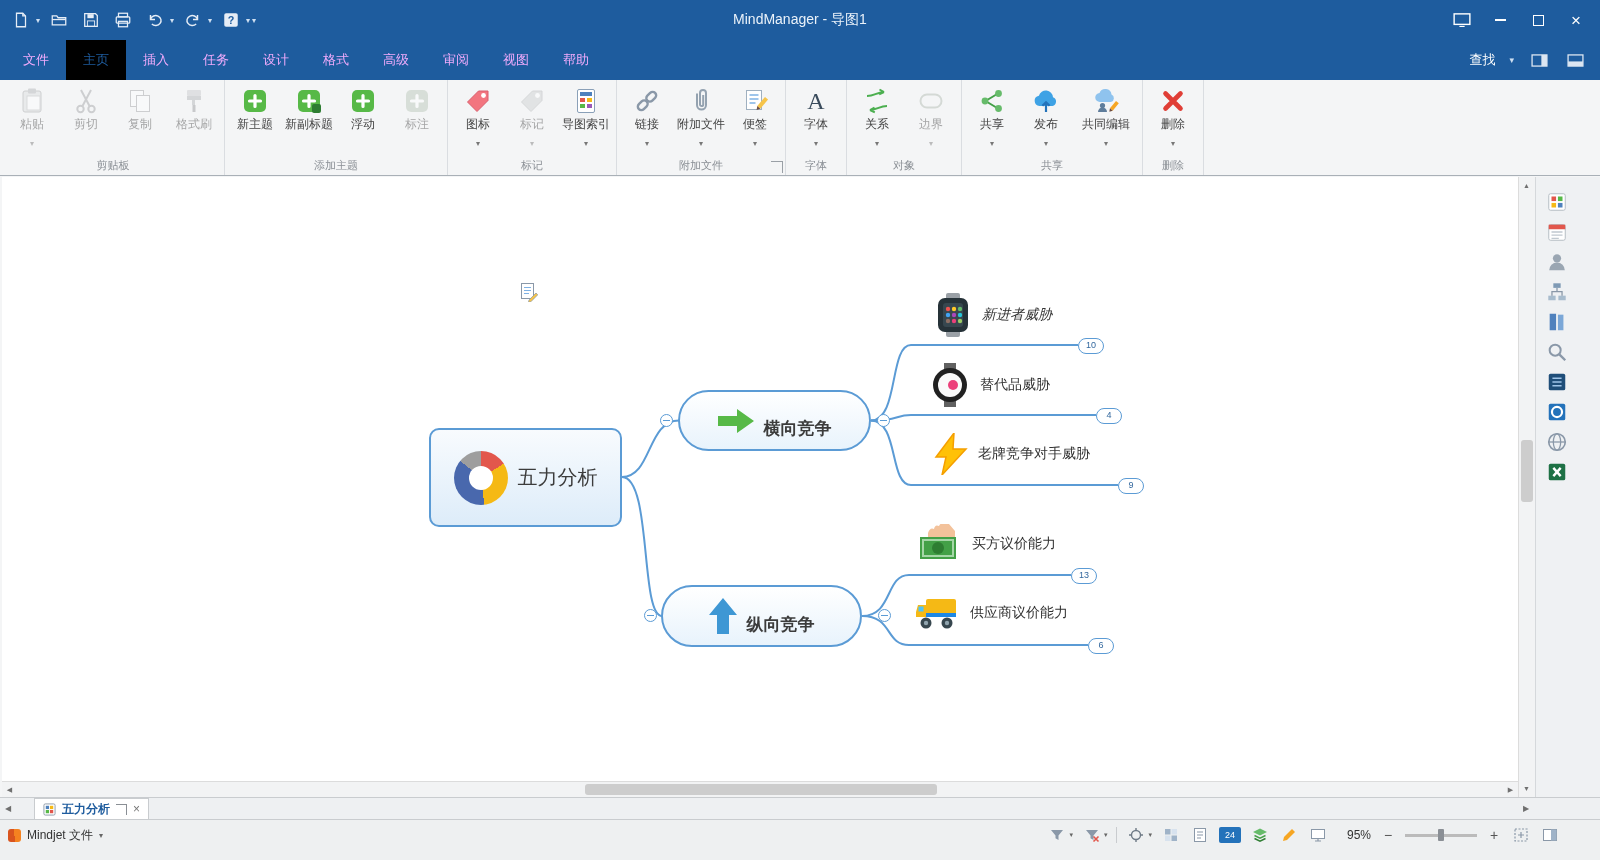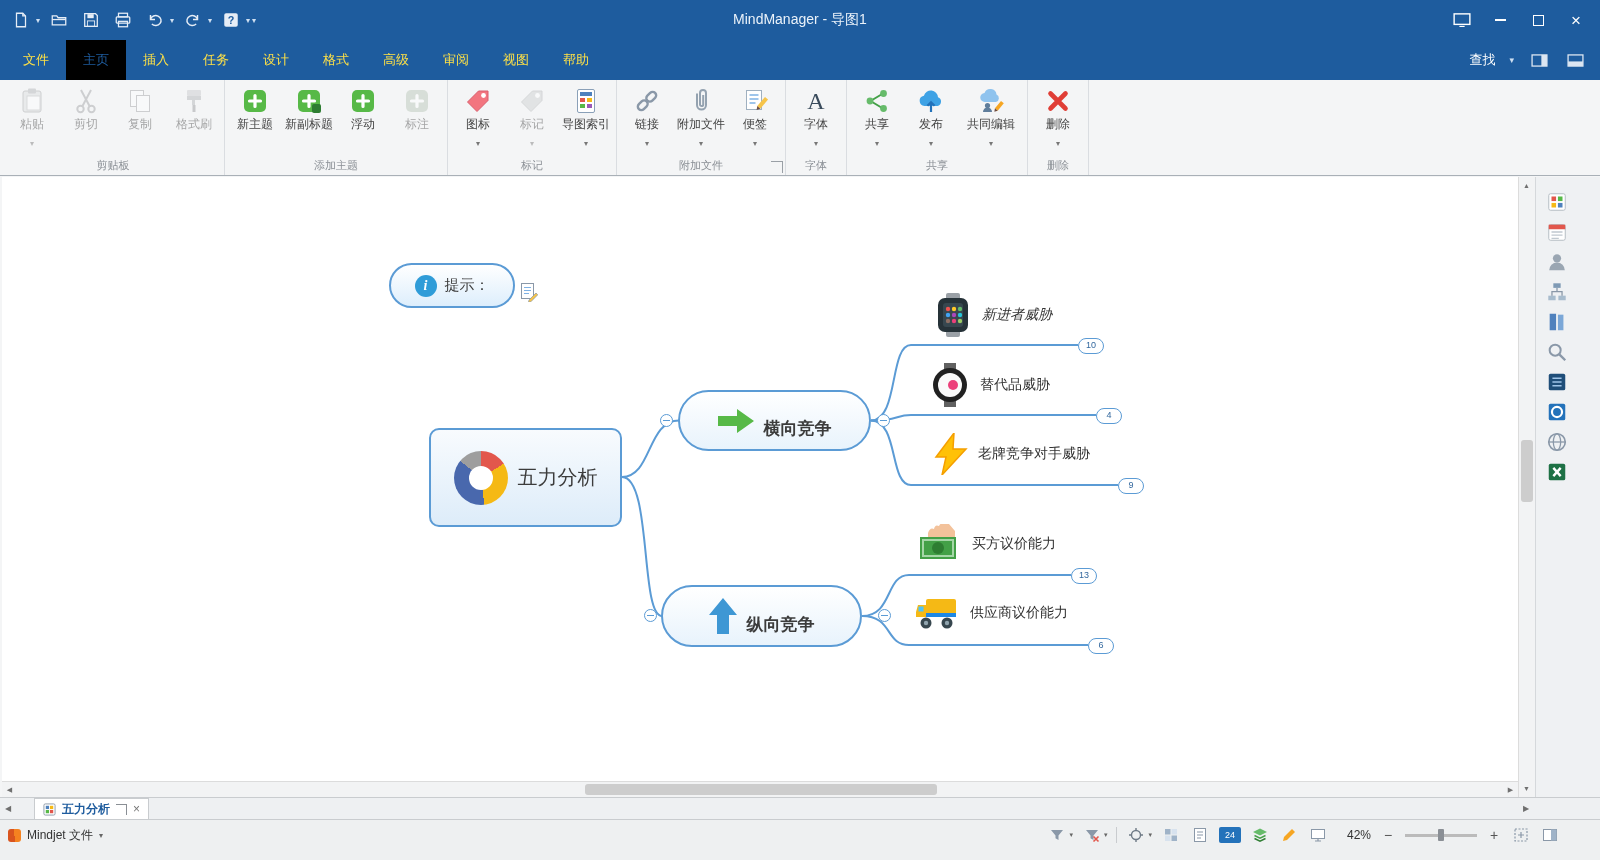--- a/index.html
+++ b/index.html
@@ -15,21 +15,21 @@
   .wincontrols{position:absolute;right:8px;top:0;height:40px;display:flex;align-items:center;gap:6px;}
   .wc{width:32px;height:28px;display:flex;align-items:center;justify-content:center;cursor:pointer;border-radius:2px;}
   .wc .bar{width:11px;height:0;border-bottom:2px solid #fff;}
   .wc .restore{width:9px;height:9px;border:1.5px solid #fff;position:relative;background:#1e5c9e;}
   .wc .restore:before{content:"";position:absolute;left:2px;top:-4px;width:9px;height:9px;border:1.5px solid #fff;z-index:-1;}
   .wc .x{color:#fff;font-size:17px;line-height:17px;}
 
   
   .menubar{position:absolute;left:0;top:40px;width:1600px;height:40px;background:#1e5c9e;display:flex;align-items:stretch;}
   .mtabs{display:flex;padding-left:6px;}
-  .mtab{padding:0 17px;line-height:40px;font-size:13px;color:#fde047;cursor:pointer;}
+  .mtab{padding:0 17px;line-height:40px;font-size:13px;color:#f0abfc;cursor:pointer;}
   .mtab.active{background:#000000;color:#1e5c9e;}
   .menu-right{margin-left:auto;display:flex;align-items:center;gap:14px;padding-right:14px;}
   .find-btn{color:#fff;font-size:13px;cursor:pointer;}
   .mr-icon{display:flex;align-items:center;justify-content:center;width:22px;height:22px;cursor:pointer;border-radius:2px;}
   .mr-caret{color:#cfe0f2;font-size:9px;}
 
   
   .ribbon{position:absolute;left:0;top:80px;width:1600px;height:96px;background:#f4f5f6;border-bottom:1px solid #a9b0b7;display:flex;align-items:stretch;padding-left:2px;box-sizing:border-box;}
   .rgroup{display:flex;flex-direction:column;border-right:1px solid #dadde1;padding:2px 3px 0 3px;position:relative;}
   .rbtns{display:flex;flex:1;align-items:flex-start;}
@@ -405,20 +405,43 @@
                 <text x="14" y="22" text-anchor="middle" font-size="24" font-family="Liberation Serif, serif" fill="#3a4b5c">A</text>
               </svg>
             </div>
           <div class="rlabel">字体</div>
           <div class="rcaret"></div>
         </div>
       </div>
       <div class="rgroup-label">字体</div>
     </div>
 
+    <div class="rgroup">
+      <div class="rbtns">
+        <div class="rbtn">
+          <div class="ricon">
+              <svg viewBox="0 0 28 28">
+                <path d="M4 9 C11 9 15 5 21 5 m0 0 l-4.5 -2.5 m4.5 2.5 l-4.8 2.3 M24 19 C17 19 13 23 7 23 m0 0 l4.5 -2.5 m-4.5 2.5 l4.8 2.3" stroke="#4caf50" stroke-width="2" fill="none"></path>
+              </svg>
+            </div>
+          <div class="rlabel">关系</div>
+          <div class="rcaret"></div>
+        </div>
+        <div class="rbtn disabled">
+          <div class="ricon">
+              <svg viewBox="0 0 28 28">
+                <rect x="3.5" y="7.5" width="21" height="13" rx="6.5" fill="none" stroke="#9fbf9f" stroke-width="2"></rect>
+              </svg>
+            </div>
+          <div class="rlabel">边界</div>
+          <div class="rcaret"></div>
+        </div>
+      </div>
+      <div class="rgroup-label">对象</div>
+    </div>
 
     <div class="rgroup">
       <div class="rbtns">
         <div class="rbtn">
           <div class="ricon">
               <svg viewBox="0 0 28 28">
                 <path d="M7.5 14 L20 6.5 M7.5 14 L20 21.5" stroke="#43a047" stroke-width="2"></path>
                 <circle cx="7" cy="14" r="3.4" fill="#66bb6a"></circle>
                 <circle cx="20.5" cy="6.5" r="3.4" fill="#66bb6a"></circle>
                 <circle cx="20.5" cy="21.5" r="3.4" fill="#66bb6a"></circle>
@@ -478,24 +501,20 @@
         <path d="M 620 300 C 650 300 645 243.5 677 243.5"></path>
         <path d="M 620 300 C 650 300 638 439 660 439"></path>
         <path d="M 869 243.5 C 897 243.5 887 168 909 168 H 1076"></path>
         <path d="M 869 243.5 C 897 243.5 893 238 909 238 H 1094"></path>
         <path d="M 869 243.5 C 897 243.5 887 308 909 308 H 1116"></path>
         <path d="M 860 439 C 891 439 883 398 907 398 H 1069"></path>
         <path d="M 860 439 C 891 439 883 468 907 468 H 1086"></path>
       </g>
     </svg>
 
-    <div class="topic float-topic">
-      <span class="ic-info"></span>
-      <span class="tlabel">提示：</span>
-    </div>
     <div class="note-float">
       <svg width="18" height="20" viewBox="0 0 18 20">
           <rect x="1.5" y="1.5" width="12" height="15" fill="#fff" stroke="#8a98a8"></rect>
           <path d="M4 5.5 h7 M4 8.5 h7 M4 11.5 h5" stroke="#7fb2e5" stroke-width="1.2"></path>
           <path d="M9 18 l7 -7 1.8 1.8 -7 7 -2.4 .6 z" fill="#f6c44a" stroke="#8a98a8" stroke-width=".7"></path>
         </svg>
     </div>
 
     <div class="topic central-topic">
       <span class="ic-donut"></span>
@@ -762,21 +781,21 @@
           <svg viewBox="0 0 16 16">
             <path d="M2 14 l1 -4 L11 2 l3 3 -8 8 z" fill="#f6a623"></path>
           </svg>
         </div>
       <div class="st-icon">
           <svg viewBox="0 0 16 16">
             <rect x="1.5" y="2.5" width="13" height="9" fill="#fff" stroke="#8a98a8"></rect>
             <path d="M8 11.5 v2.5 M5 14 h6" stroke="#8a98a8" stroke-width="1.2"></path>
           </svg>
         </div>
-      <span class="zoom-label">42%</span>
+      <span class="zoom-label">95%</span>
       <span class="zoom-btn">−</span>
       <div class="zoom-slider">
         <div class="track"></div>
         <div class="thumb"></div>
       </div>
       <span class="zoom-btn">+</span>
       <div class="st-icon">
           <svg viewBox="0 0 16 16">
             <rect x="2" y="2" width="12" height="12" fill="none" stroke="#8a98a8" stroke-dasharray="2 1.5" stroke-width="1.2"></rect>
             <path d="M5 8 h6 M8 5 v6" stroke="#8a98a8" stroke-width="1.2"></path>

